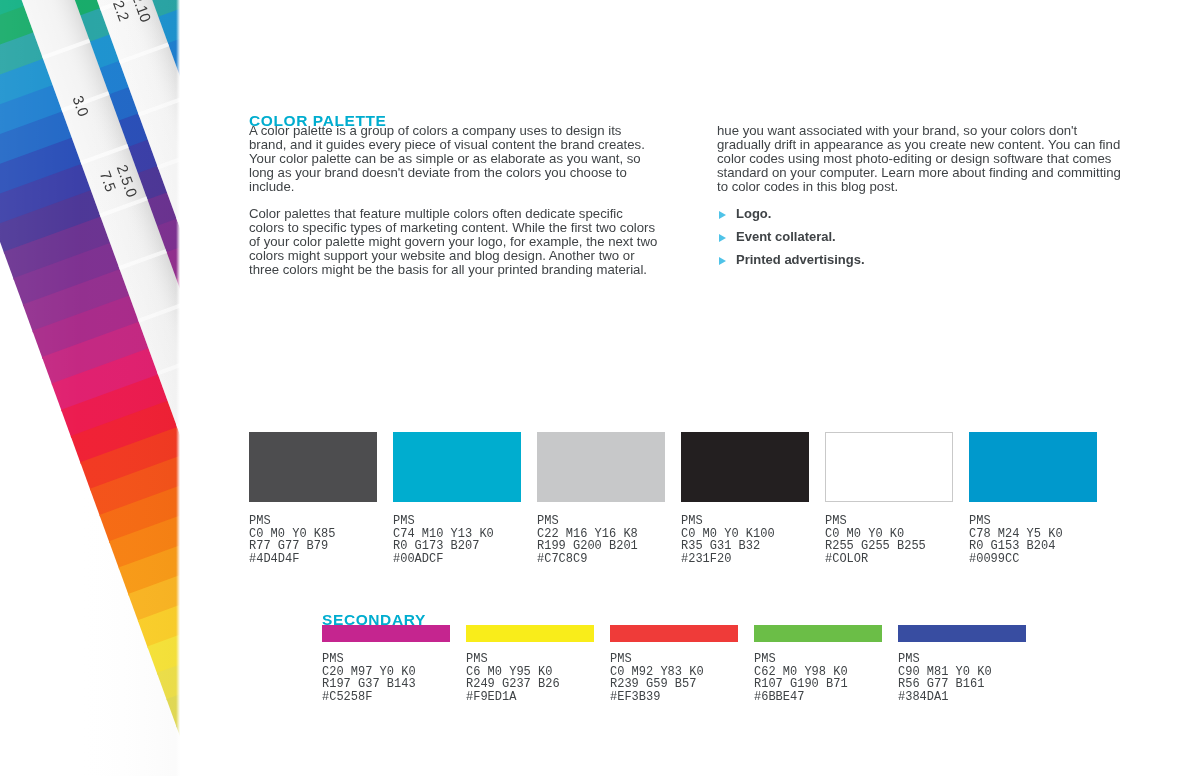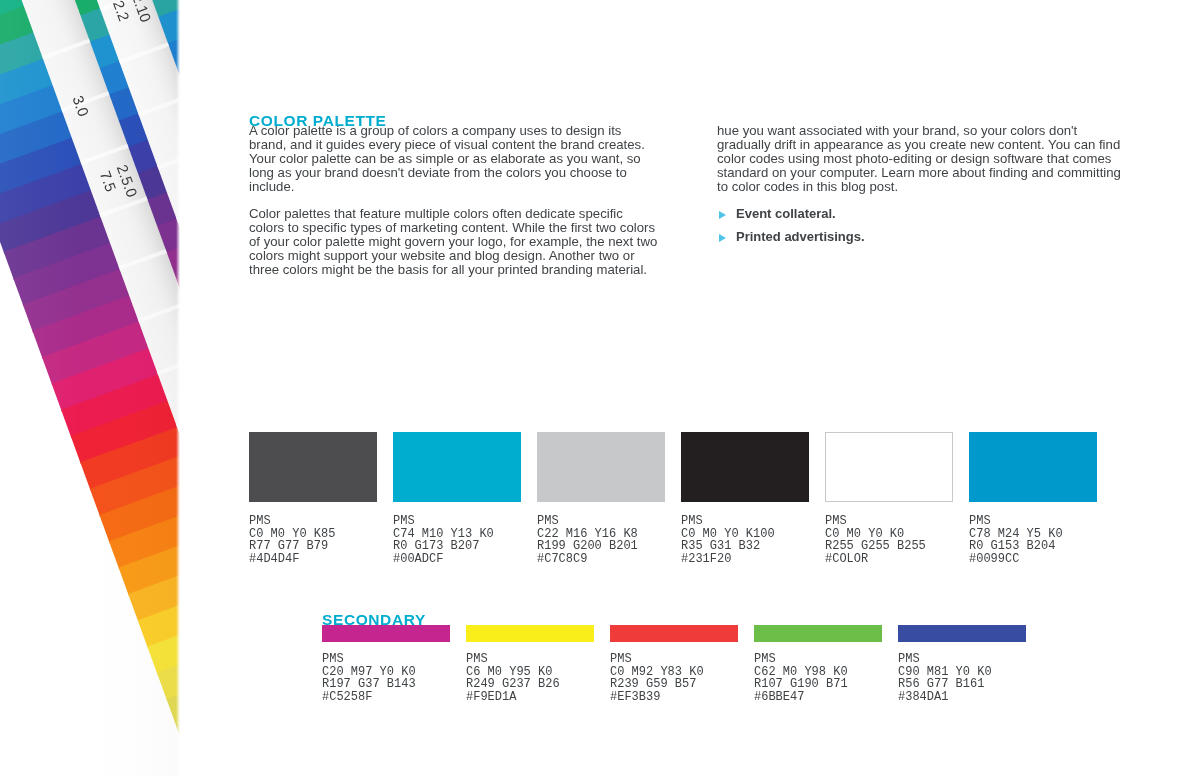--- a/index.html
+++ b/index.html
@@ -214,20 +214,24 @@
     <div class="col" id="col-left">
       <p>A color palette is a group of colors a company uses to design its brand, and it guides every piece of visual content the brand creates. Your color palette can be as simple or as elaborate as you want, so long as your brand doesn't deviate from the colors you choose to include.</p>
       <p>Color palettes that feature multiple colors often dedicate specific colors to specific types of marketing content. While the first two colors of your color palette might govern your logo, for example, the next two colors might support your website and blog design. Another two or three colors might be the basis for all your printed branding material.</p>
     </div>
 
     <div class="col" id="col-right">
       <p>hue you want associated with your brand, so your colors don't gradually drift in appearance as you create new content. You can find color codes using most photo-editing or design software that comes standard on your computer. Learn more about finding and committing to color codes in this blog post.</p>
       <ul class="bullets">
         <li>
           <span class="tri"></span>
+          <span>Logo.</span>
+        </li>
+        <li>
+          <span class="tri"></span>
           <span>Event collateral.</span>
         </li>
         <li>
           <span class="tri"></span>
           <span>Printed advertisings.</span>
         </li>
       </ul>
     </div>
 
     <h2 class="h-section" id="hd-primary">PRIMARY</h2>

